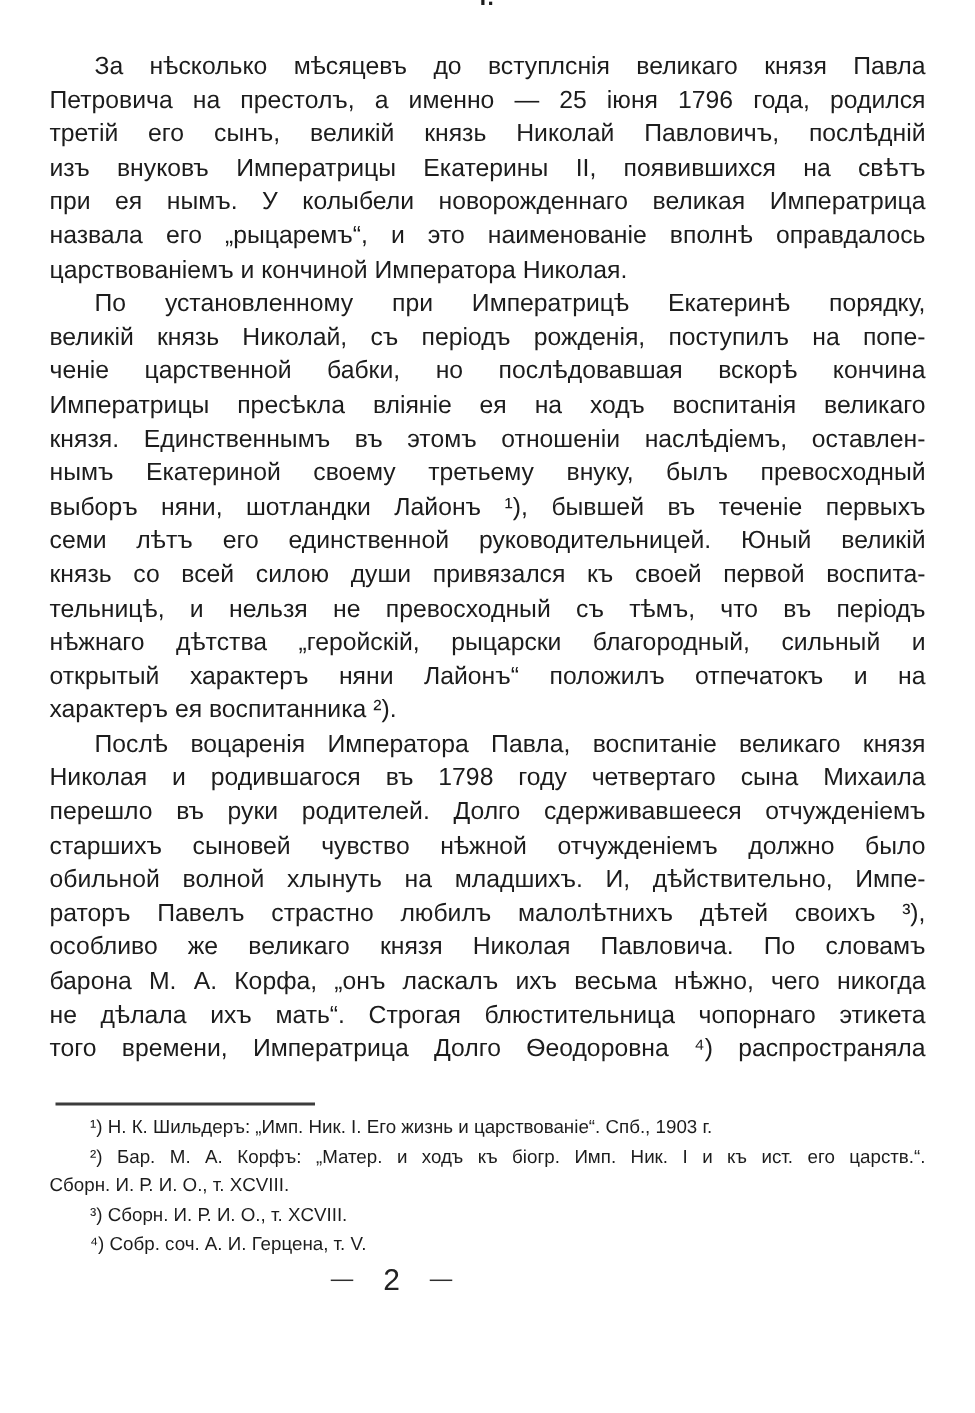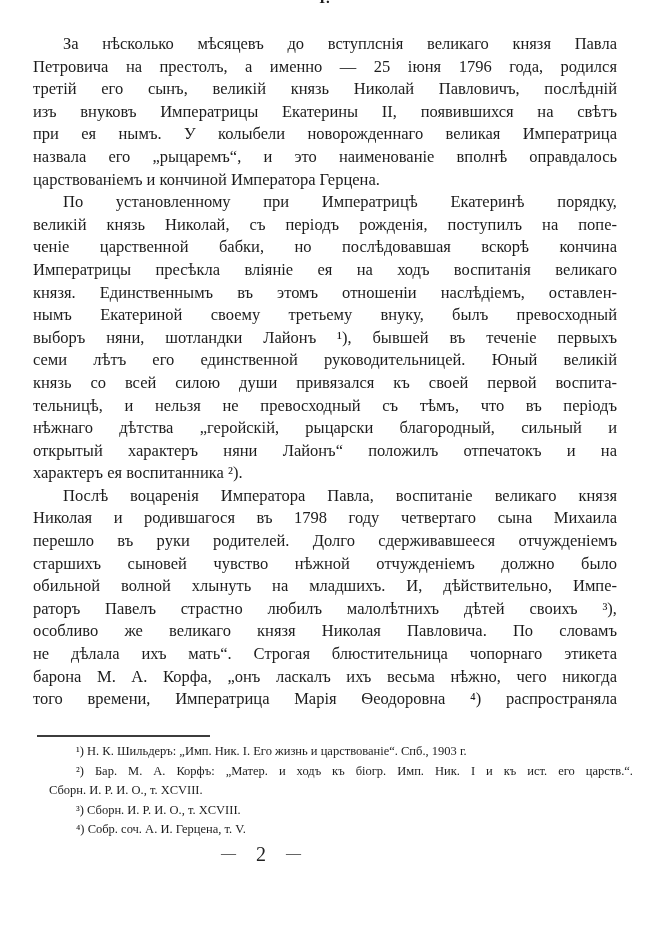--- a/index.html
+++ b/index.html
@@ -2,21 +2,21 @@
 <html><head>
 <meta charset="utf-8">
 <style>
   html, body { margin: 0; padding: 0; background: #ffffff; }
   .page {
     position: relative;
     width: 650px;
     height: 942px;
     background: #ffffff;
     color: #1c1c1c;
-    font-family: Liberation Serif, serif;
+    font-family: Liberation Sans, sans-serif;
     overflow: hidden;
   }
   .chapter-num {
     position: absolute;
     top: -10px;
     left: 0;
     width: 650px;
     text-align: center;
     font-size: 15px;
     font-weight: bold;
@@ -44,21 +44,20 @@
     height: 0;
     border-top: 2px solid #3c3c3c;
   }
   .footnotes {
     position: absolute;
     left: 33px;
     top: 742px;
     width: 584px;
     font-size: 12.5px;
     line-height: 19.6px;
-    margin-left: 16px;
   }
   .footnote .line {
     text-align: justify;
     text-align-last: justify;
   }
   .footnote .line:first-child { text-indent: 27px; }
   .footnote .line:last-child { text-align-last: left; }
   .footer {
     position: absolute;
     top: 843px;
@@ -83,21 +82,21 @@
   <div class="chapter-num">I.</div>
 
   <div class="body-text">
     <div class="para endleft">
         <div class="line">За нѣсколько мѣсяцевъ до вступлснія великаго князя Павла</div>
         <div class="line">Петровича на престолъ, а именно — 25 іюня 1796 года, родился</div>
         <div class="line">третій его сынъ, великій князь Николай Павловичъ, послѣдній</div>
         <div class="line">изъ внуковъ Императрицы Екатерины II, появившихся на свѣтъ</div>
         <div class="line">при ея нымъ. У колыбели новорожденнаго великая Императрица</div>
         <div class="line">назвала его „рыцаремъ“, и это наименованіе вполнѣ оправдалось</div>
-        <div class="line">царствованіемъ и кончиной Императора Герцена.</div>
+        <div class="line">царствованіемъ и кончиной Императора Николая.</div>
       </div>
     <div class="para endleft">
         <div class="line">По установленному при Императрицѣ Екатеринѣ порядку,</div>
         <div class="line">великій князь Николай, съ періодъ рожденія, поступилъ на попе-</div>
         <div class="line">ченіе царственной бабки, но послѣдовавшая вскорѣ кончина</div>
         <div class="line">Императрицы пресѣкла вліяніе ея на ходъ воспитанія великаго</div>
         <div class="line">князя. Единственнымъ въ этомъ отношеніи наслѣдіемъ, оставлен-</div>
         <div class="line">нымъ Екатериной своему третьему внуку, былъ превосходный</div>
         <div class="line">выборъ няни, шотландки Лайонъ ¹), бывшей въ теченіе первыхъ</div>
         <div class="line">семи лѣтъ его единственной руководительницей. Юный великій</div>
@@ -108,23 +107,23 @@
         <div class="line">характеръ ея воспитанника ²).</div>
       </div>
     <div class="para">
         <div class="line">Послѣ воцаренія Императора Павла, воспитаніе великаго князя</div>
         <div class="line">Николая и родившагося въ 1798 году четвертаго сына Михаила</div>
         <div class="line">перешло въ руки родителей. Долго сдерживавшееся отчужденіемъ</div>
         <div class="line">старшихъ сыновей чувство нѣжной отчужденіемъ должно было</div>
         <div class="line">обильной волной хлынуть на младшихъ. И, дѣйствительно, Импе-</div>
         <div class="line">раторъ Павелъ страстно любилъ малолѣтнихъ дѣтей своихъ ³),</div>
         <div class="line">особливо же великаго князя Николая Павловича. По словамъ</div>
+        <div class="line">барона М. А. Корфа, „онъ ласкалъ ихъ весьма нѣжно, чего никогда</div>
         <div class="line">не дѣлала ихъ мать“. Строгая блюстительница чопорнаго этикета</div>
-        <div class="line">барона М. А. Корфа, „онъ ласкалъ ихъ весьма нѣжно, чего никогда</div>
-        <div class="line">того времени, Императрица Марія Ѳеодоровна ⁴) распространяла</div>
+        <div class="line">того времени, Императрица Долго Ѳеодоровна ⁴) распространяла</div>
       </div>
   </div>
 
   <div class="fnrule"></div>
 
   <div class="footnotes">
     <div class="footnote">
         <div class="line">¹) Н. К. Шильдеръ: „Имп. Ник. I. Его жизнь и царствованіе“. Спб., 1903 г.</div>
       </div>
     <div class="footnote">

